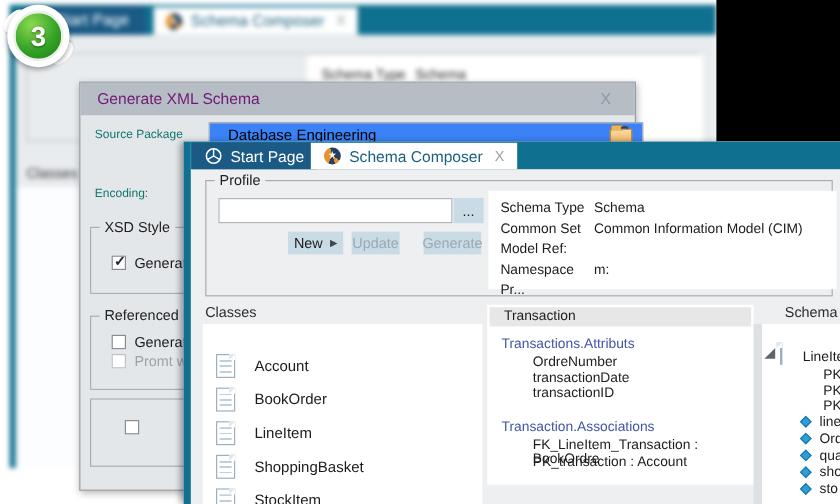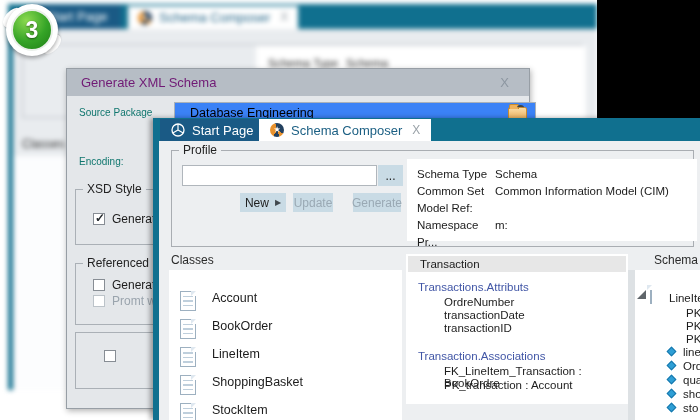--- a/index.html
+++ b/index.html
@@ -67,21 +67,21 @@
   .new-arrow{font-size:8px;color:#40474d}
   .update-btn{left:121px;top:42px;width:40px;height:19px}
   .generate-btn{left:181px;top:42px;width:48px;height:19px}
   .info-panel{left:235px;top:8px;width:290px;height:82px;background:#fff;padding:7px 10px;font-size:11.5px;line-height:17px}
   .info-row{display:flex}
   .info-label{width:78px;flex:0 0 auto}
 
   .col-header{font-size:12px;color:#2b2b2b}
   .panel{background:#fff}
   .classes-panel{left:10px;top:152px;width:233px;height:150px}
-  .class-item{display:flex;align-items:flex-start;gap:16px;padding-left:11px;height:28px}
+  .class-item{display:flex;align-items:center;gap:16px;padding-left:11px;height:28px}
   .class-item span{font-size:12.5px}
   .doc{width:16px;height:20px;background:#fff;border:1px solid #9db0c0;position:relative;flex:0 0 auto}
   .doc::after{content:'';position:absolute;left:2px;right:2px;top:4px;bottom:2px;background:repeating-linear-gradient(180deg,#bfcfdc 0 1.5px,transparent 1.5px 4.5px)}
   .doc::before{content:'';position:absolute;right:-1px;top:-1px;width:0;height:0;border-left:5px solid #dfe8f0;border-top:5px solid #fff;transform:rotate(90deg)}
   .doc.sm{width:14px;height:18px}
 
   .attrs-panel{left:247px;top:136px;width:222px;height:150px}
   .attr-selected{left:2px;top:2px;width:218px;height:16px;background:#e7e7e7;font-size:11.5px;line-height:16px;padding-left:12px}
   .attr-group-title{font-size:11.5px;color:#4156a6}
   .attr-item{font-size:11.5px;color:#1d1d1d}

